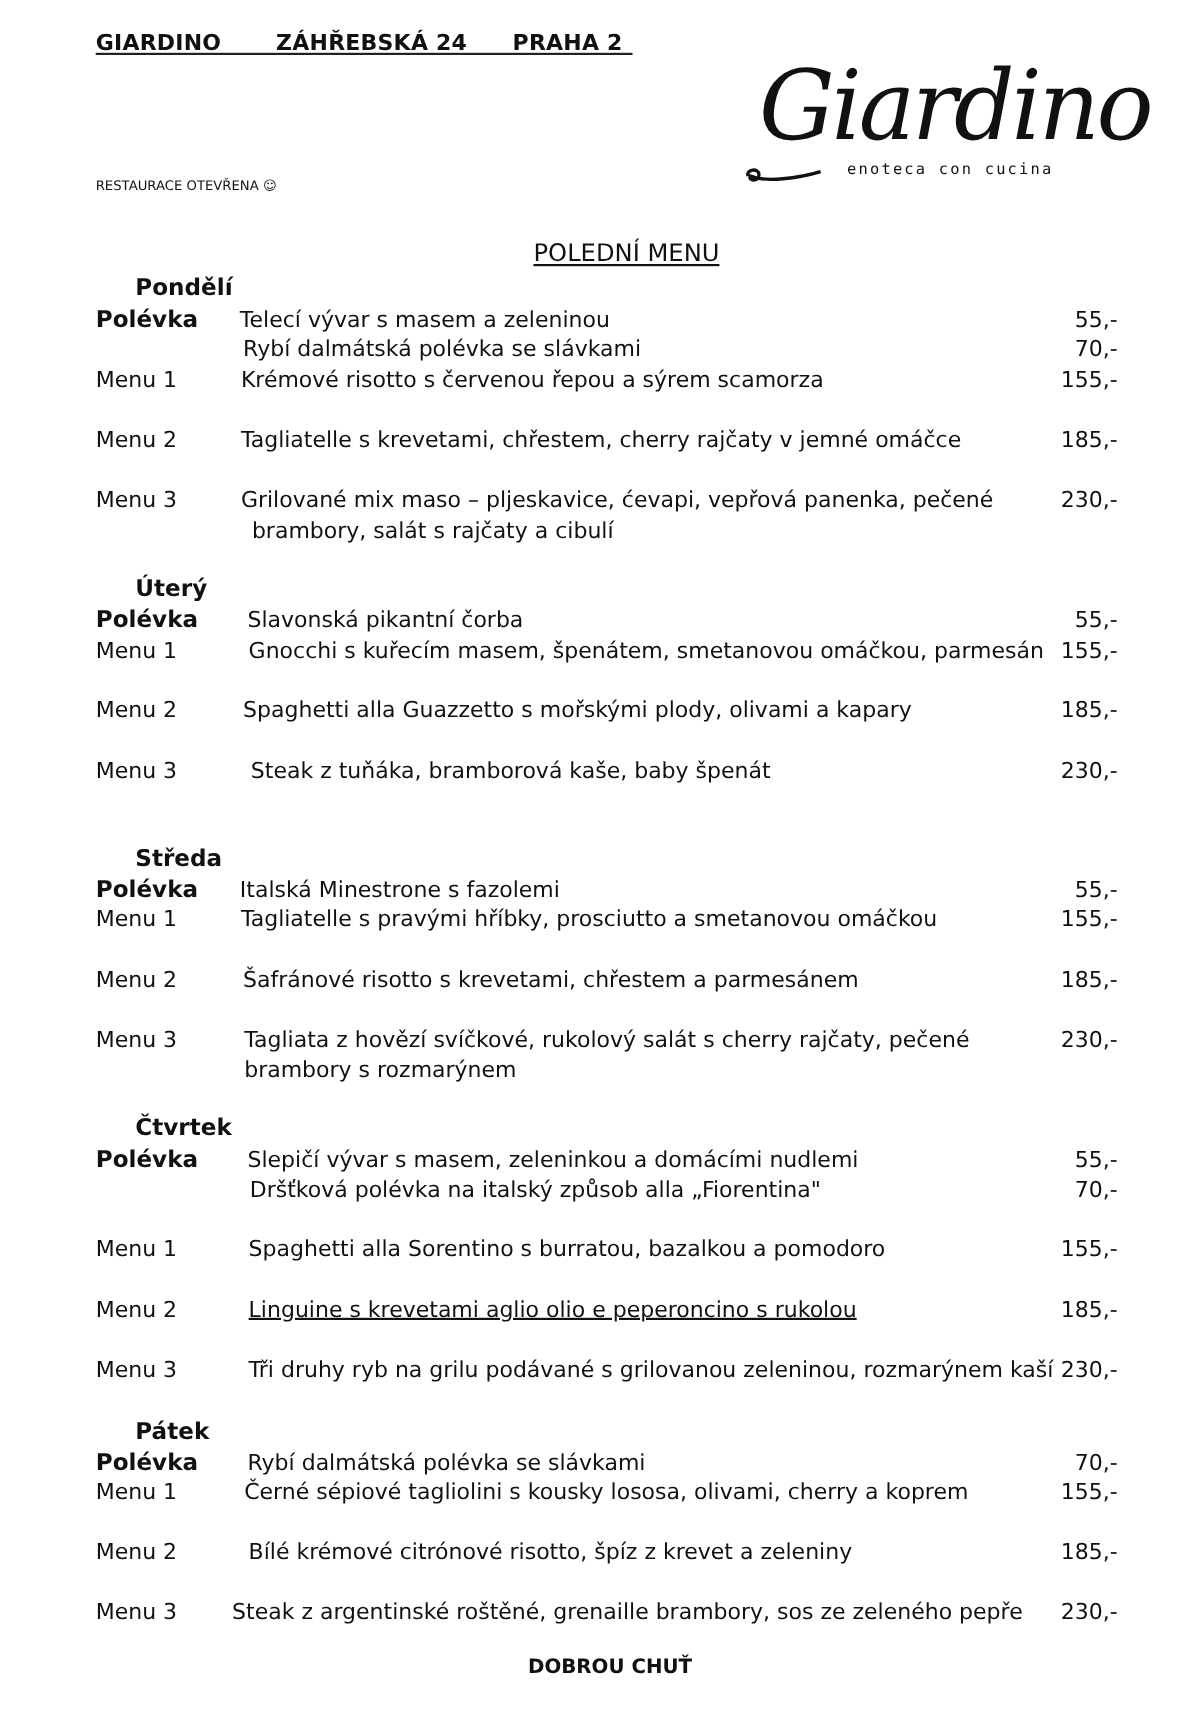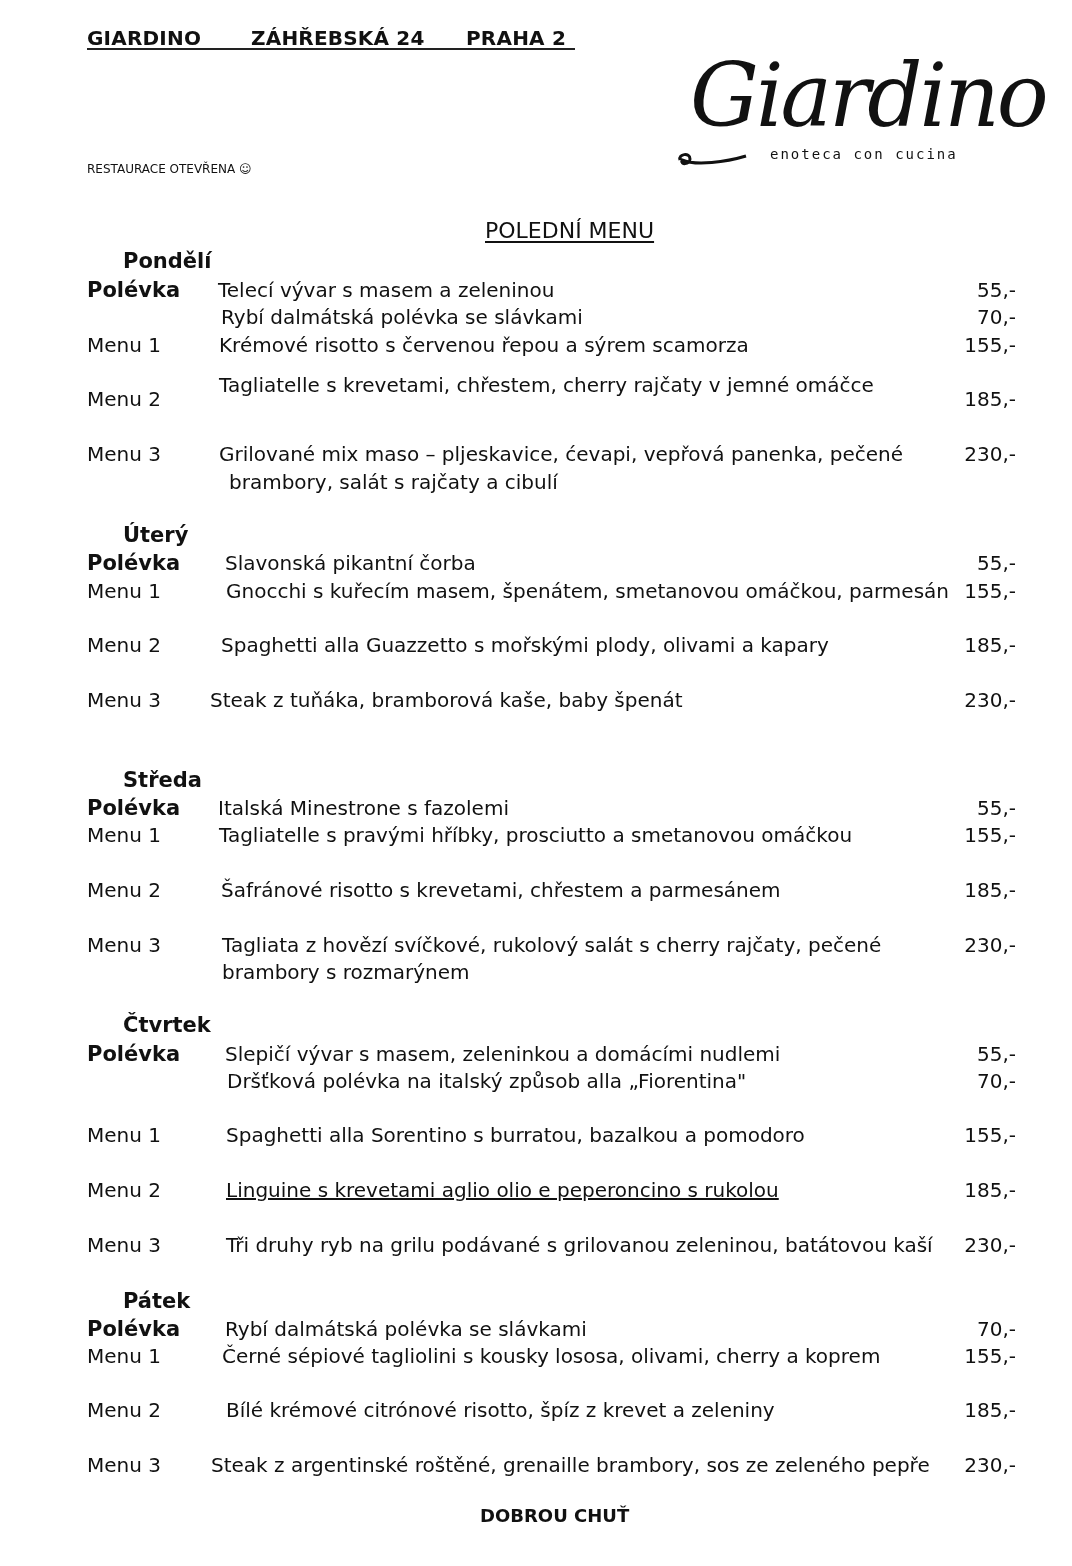--- a/index.html
+++ b/index.html
@@ -42,39 +42,39 @@
 <div class="abs day" style="top:249px;">Pondělí</div>
 <div class="abs lbl bold" style="top:278px;">Polévka</div>
 <div class="abs dish" style="left:218px;top:278px;">Telecí vývar s masem a zeleninou</div>
 <div class="abs price" style="top:278px;">55,-</div>
 <div class="abs dish" style="left:221px;top:305px;">Rybí dalmátská polévka se slávkami</div>
 <div class="abs price" style="top:305px;">70,-</div>
 <div class="abs lbl" style="top:333px;">Menu 1</div>
 <div class="abs dish" style="left:219px;top:333px;">Krémové risotto s červenou řepou a sýrem scamorza</div>
 <div class="abs price" style="top:333px;">155,-</div>
 <div class="abs lbl" style="top:387px;">Menu 2</div>
-<div class="abs dish" style="left:219px;top:373px;">Tagliatelle s krevetami, chřestem, cherry rajčaty v jemné omáčce</div>
+<div class="abs dish" style="left:219px;top:387px;">Tagliatelle s krevetami, chřestem, cherry rajčaty v jemné omáčce</div>
 <div class="abs price" style="top:387px;">185,-</div>
 <div class="abs lbl" style="top:442px;">Menu 3</div>
 <div class="abs dish" style="left:219px;top:442px;">Grilované mix maso – pljeskavice, ćevapi, vepřová panenka, pečené</div>
 <div class="abs dish" style="left:229px;top:470px;">brambory, salát s rajčaty a cibulí</div>
 <div class="abs price" style="top:442px;">230,-</div>
 
 <div class="abs day" style="top:523px;">Úterý</div>
 <div class="abs lbl bold" style="top:551px;">Polévka</div>
 <div class="abs dish" style="left:225px;top:551px;">Slavonská pikantní čorba</div>
 <div class="abs price" style="top:551px;">55,-</div>
 <div class="abs lbl" style="top:579px;">Menu 1</div>
 <div class="abs dish" style="left:226px;top:579px;">Gnocchi s kuřecím masem, špenátem, smetanovou omáčkou, parmesán</div>
 <div class="abs price" style="top:579px;">155,-</div>
 <div class="abs lbl" style="top:633px;">Menu 2</div>
 <div class="abs dish" style="left:221px;top:633px;">Spaghetti alla Guazzetto s mořskými plody, olivami a kapary</div>
 <div class="abs price" style="top:633px;">185,-</div>
 <div class="abs lbl" style="top:688px;">Menu 3</div>
-<div class="abs dish" style="left:210px;top:688px;text-align:right;">Steak z tuňáka, bramborová kaše, baby špenát</div>
+<div class="abs dish" style="left:228px;top:688px;text-align:right;">Steak z tuňáka, bramborová kaše, baby špenát</div>
 <div class="abs price" style="top:688px;">230,-</div>
 
 <div class="abs day" style="top:768px;">Středa</div>
 <div class="abs lbl bold" style="top:796px;">Polévka</div>
 <div class="abs dish" style="left:218px;top:796px;">Italská Minestrone s fazolemi</div>
 <div class="abs price" style="top:796px;">55,-</div>
 <div class="abs lbl" style="top:823px;">Menu 1</div>
 <div class="abs dish" style="left:219px;top:823px;">Tagliatelle s pravými hříbky, prosciutto a smetanovou omáčkou</div>
 <div class="abs price" style="top:823px;">155,-</div>
 <div class="abs lbl" style="top:878px;">Menu 2</div>
@@ -91,21 +91,21 @@
 <div class="abs price" style="top:1042px;">55,-</div>
 <div class="abs dish" style="left:227px;top:1069px;text-align:right;">Dršťková polévka na italský způsob alla „Fiorentina"</div>
 <div class="abs price" style="top:1069px;">70,-</div>
 <div class="abs lbl" style="top:1123px;">Menu 1</div>
 <div class="abs dish" style="left:226px;top:1123px;">Spaghetti alla Sorentino s burratou, bazalkou a pomodoro</div>
 <div class="abs price" style="top:1123px;">155,-</div>
 <div class="abs lbl" style="top:1178px;">Menu 2</div>
 <div class="abs dish" style="left:226px;top:1178px;text-decoration:underline;">Linguine s krevetami aglio olio e peperoncino s rukolou</div>
 <div class="abs price" style="top:1178px;">185,-</div>
 <div class="abs lbl" style="top:1233px;">Menu 3</div>
-<div class="abs dish" style="left:226px;top:1233px;">Tři druhy ryb na grilu podávané s grilovanou zeleninou, batátovou kaší</div>
+<div class="abs dish" style="left:226px;top:1233px;">Tři druhy ryb na grilu podávané s grilovanou zeleninou, rozmarýnem kaší</div>
 <div class="abs price" style="top:1233px;">230,-</div>
 
 <div class="abs day" style="top:1289px;">Pátek</div>
 <div class="abs lbl bold" style="top:1317px;">Polévka</div>
 <div class="abs dish" style="left:225px;top:1317px;">Rybí dalmátská polévka se slávkami</div>
 <div class="abs price" style="top:1317px;">70,-</div>
 <div class="abs lbl" style="top:1344px;">Menu 1</div>
 <div class="abs dish" style="left:222px;top:1344px;">Černé sépiové tagliolini s kousky lososa, olivami, cherry a koprem</div>
 <div class="abs price" style="top:1344px;">155,-</div>
 <div class="abs lbl" style="top:1398px;">Menu 2</div>

